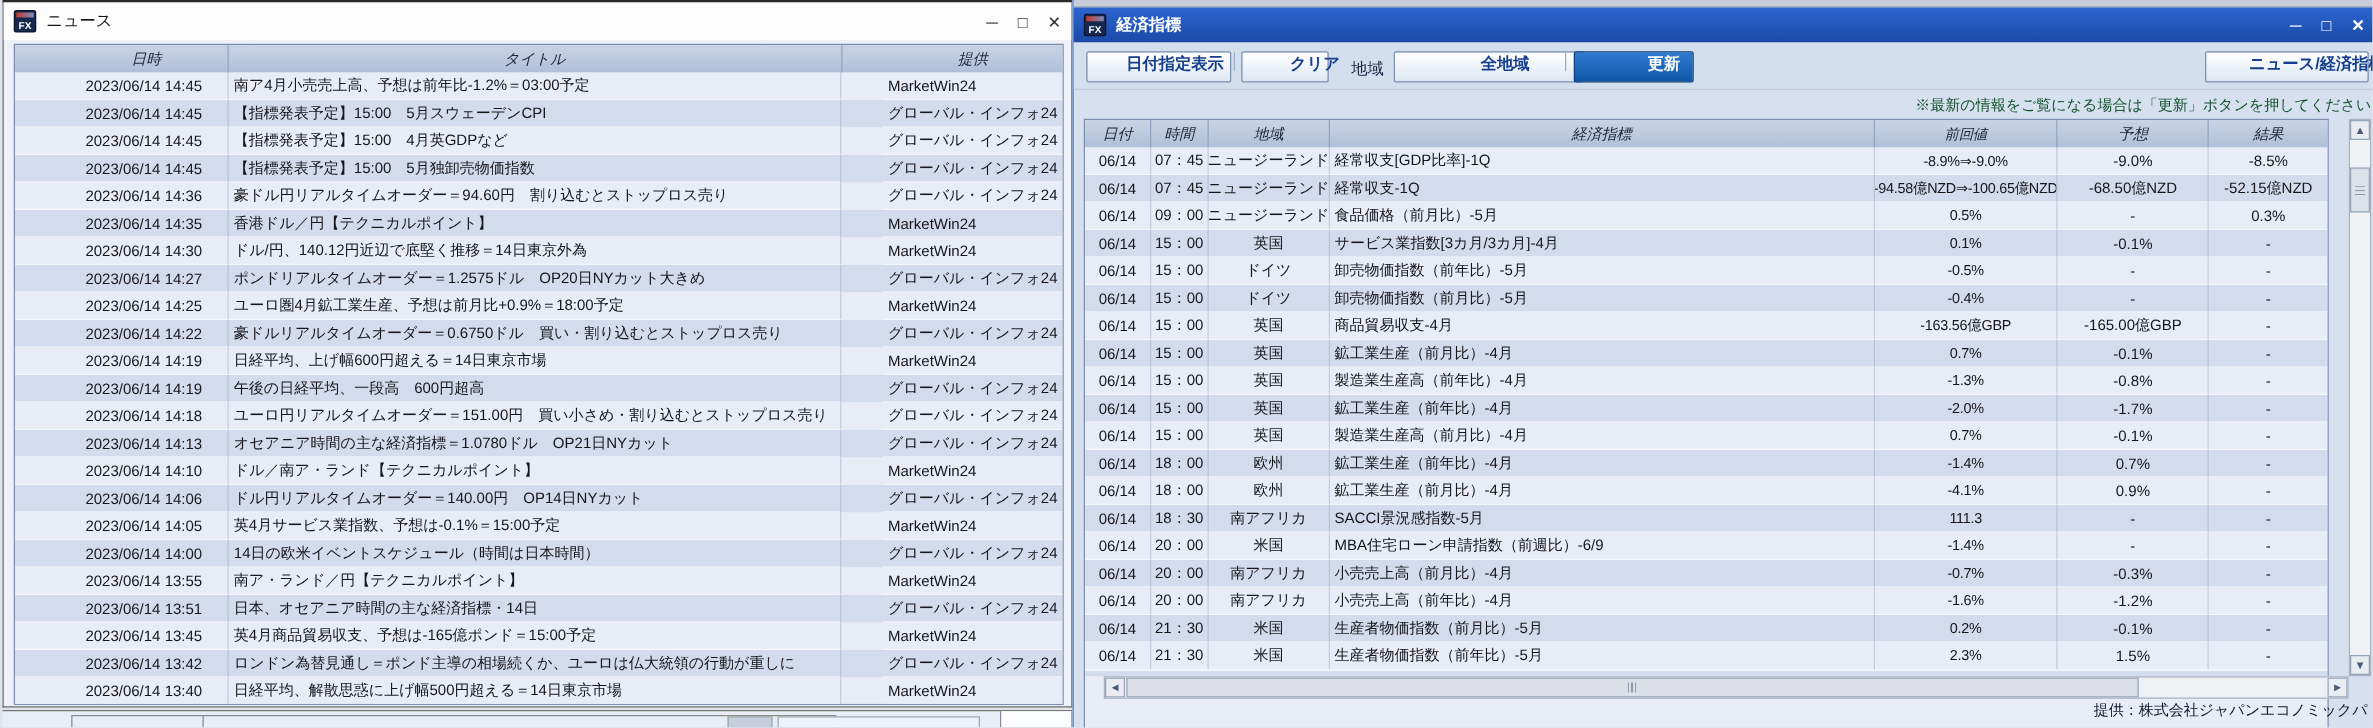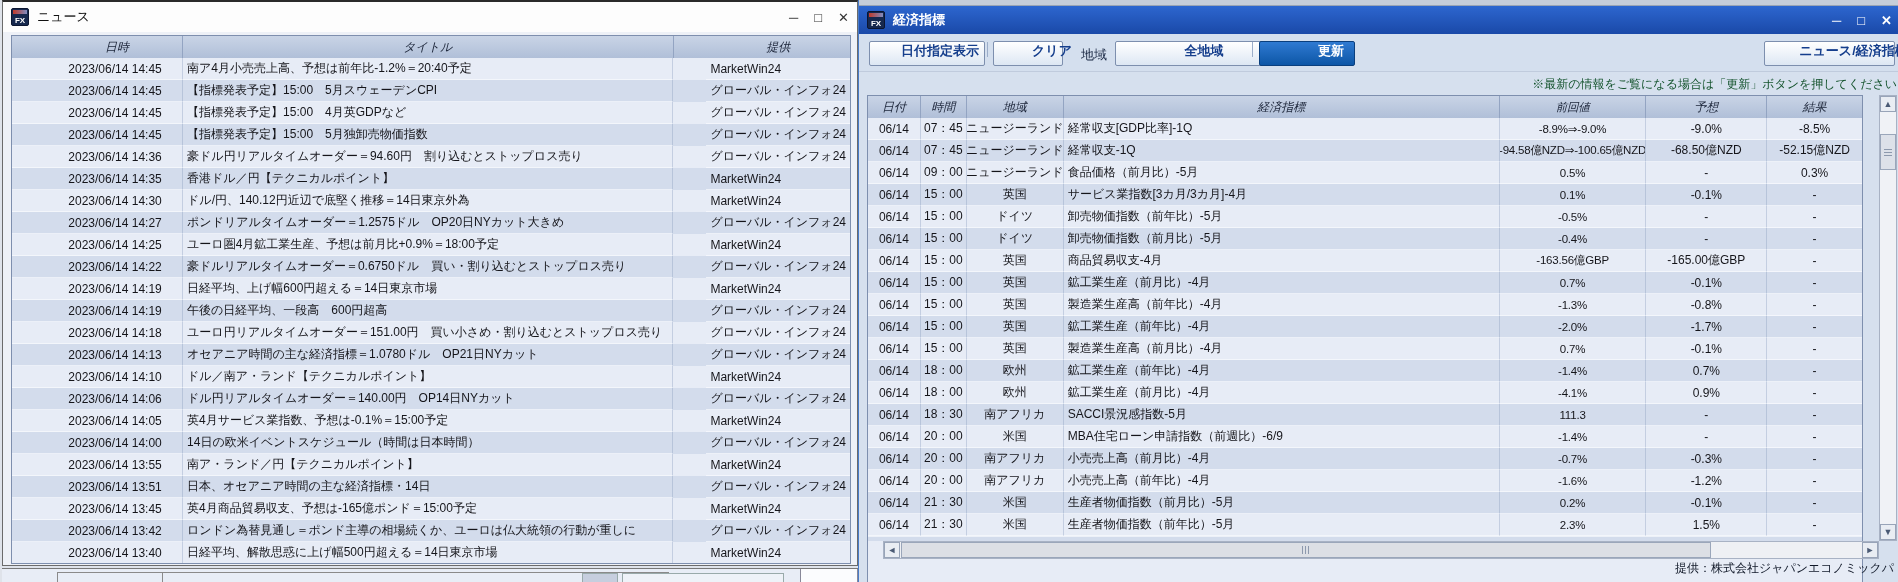--- a/index.html
+++ b/index.html
@@ -133,21 +133,21 @@
     <div class="tbl news-tbl">
       <div class="thead">
         <div class="th nc-dt">日時</div>
         <div class="th nc-title">タイトル</div>
         <div class="th nc-prov">提供</div>
       </div>
       <div class="tbody">
 
       <div class="tr zr-l">
             <div class="td nc-dt ctr">2023/06/14 14:45</div>
-            <div class="td nc-title">南ア4月小売売上高、予想は前年比-1.2%＝20:40予定</div>
+            <div class="td nc-title">南ア4月小売売上高、予想は前年比-1.2%＝03:00予定</div>
             <div class="td nc-prov">MarketWin24</div>
           </div>
           <div class="tr zr-d">
             <div class="td nc-dt ctr">2023/06/14 14:45</div>
             <div class="td nc-title">【指標発表予定】15:00　5月スウェーデンCPI</div>
             <div class="td nc-prov">グローバル・インフォ24</div>
           </div>
           <div class="tr zr-l">
             <div class="td nc-dt ctr">2023/06/14 14:45</div>
             <div class="td nc-title">【指標発表予定】15:00　4月英GDPなど</div>

